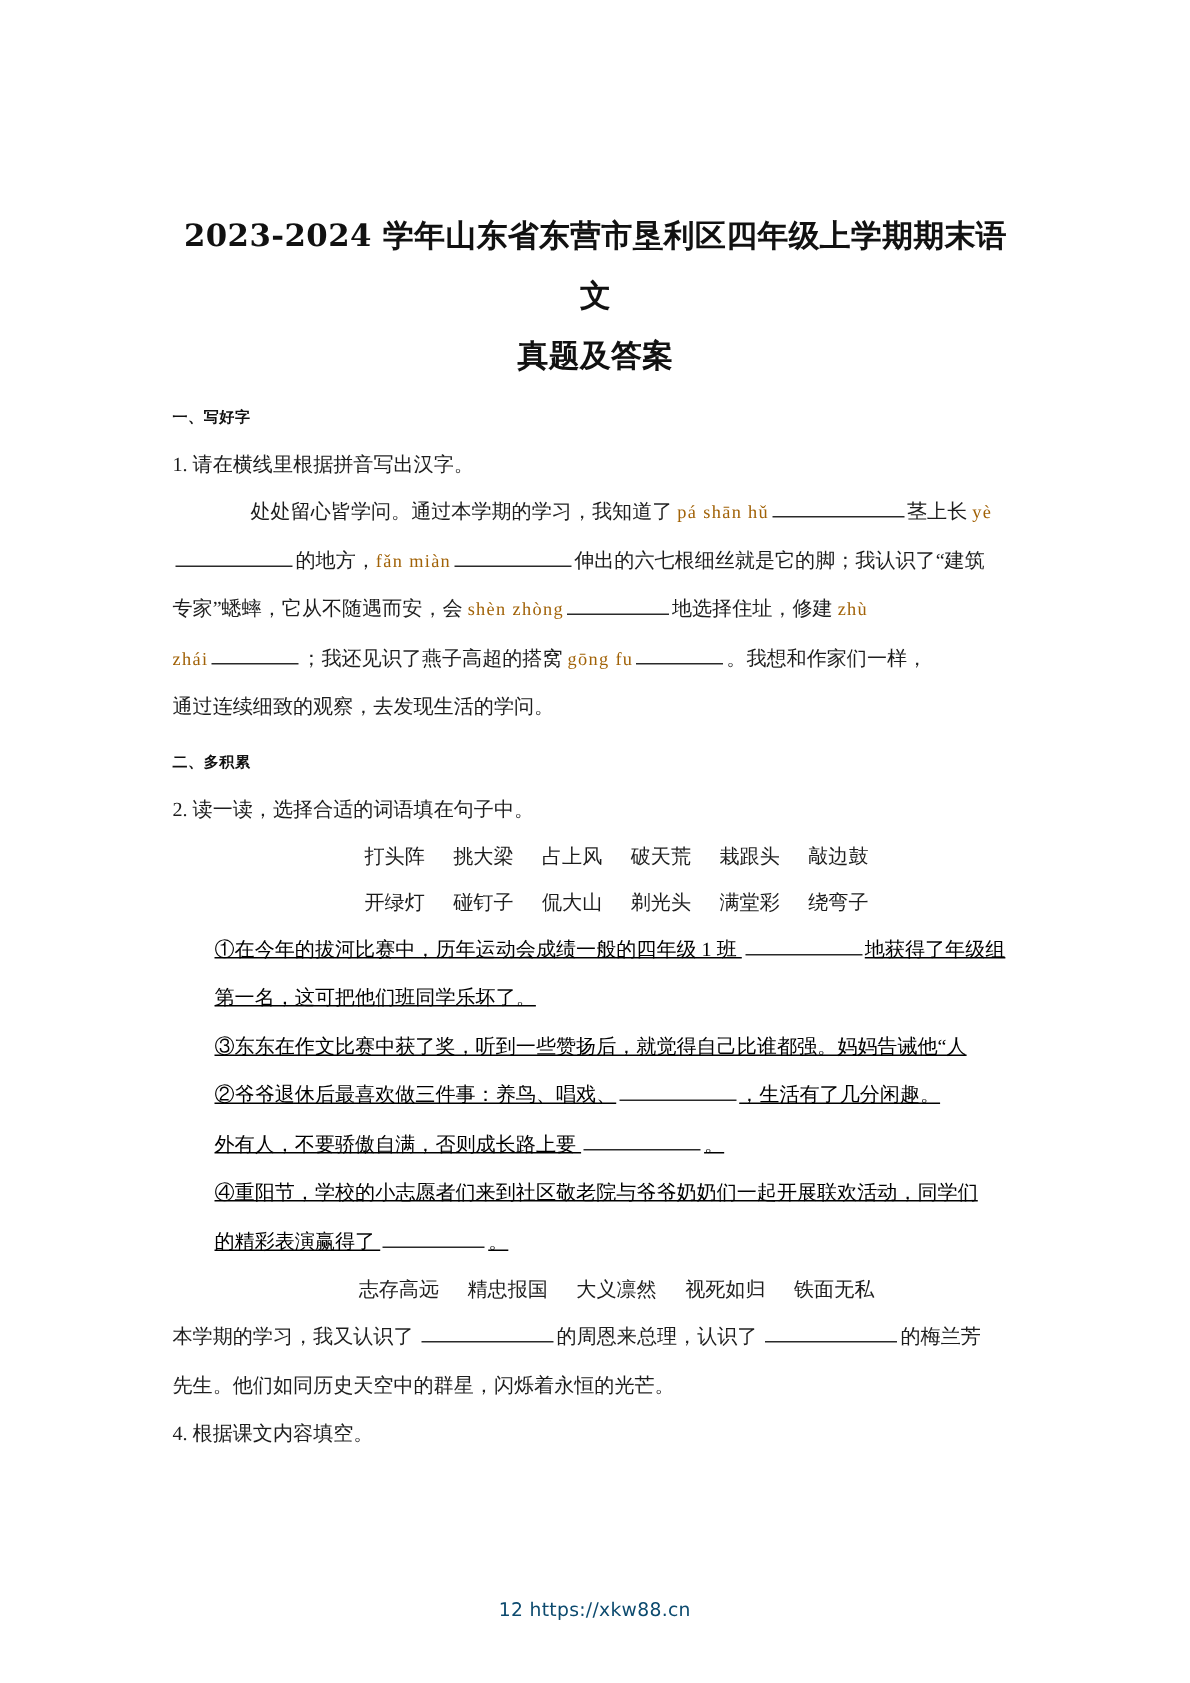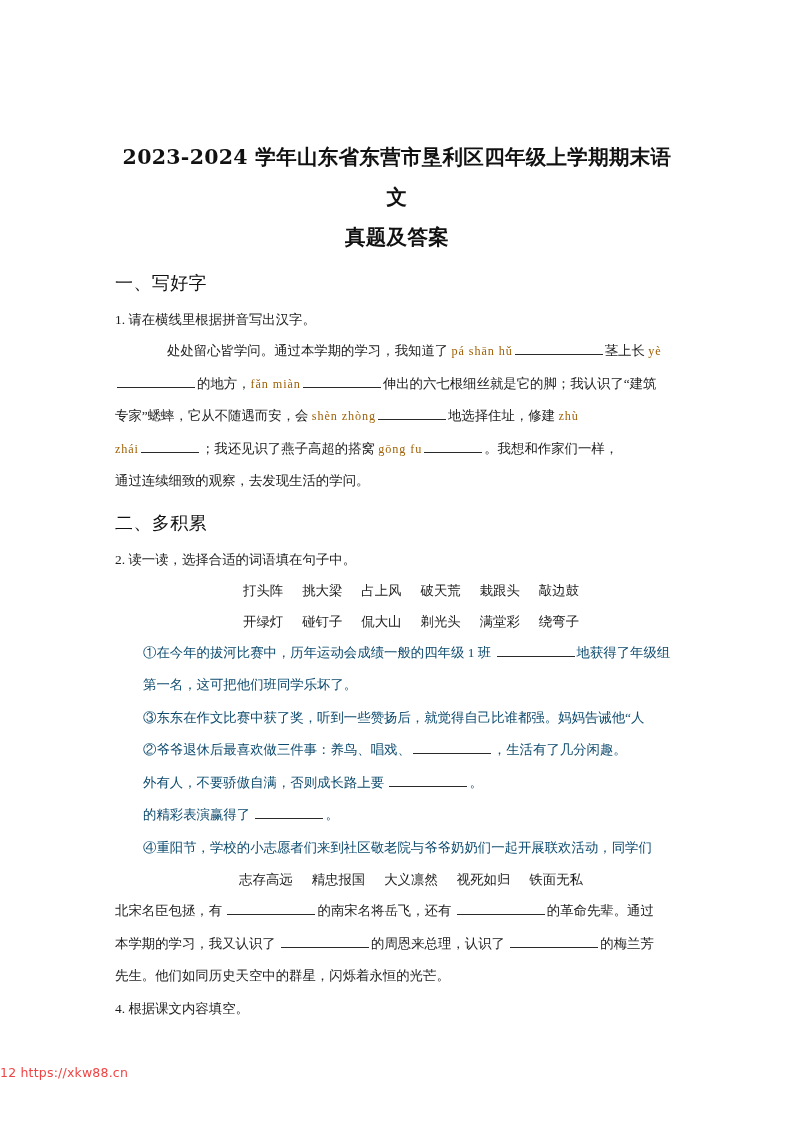--- a/index.html
+++ b/index.html
@@ -39,22 +39,22 @@
     line-height: 40px;
     letter-spacing: 0.3px;
     color: #111;
     margin: 0 0 14px 0;
   }
   .doc-title .t-line { display: block; }
 
   
   .section-heading {
     font-family: "DejaVu Sans", "Liberation Sans", sans-serif;
-    font-size: 18px;
-    font-weight: normal;
+    font-size: 10px;
+    font-weight: bold;
     color: #111;
     margin: 13px 0 9px 0;
     letter-spacing: 0.4px;
   }
 
   
   .qline {
     font-size: 13.4px;
     line-height: 31px;
     color: #1d1d1d;
@@ -108,34 +108,35 @@
   .wordbank span.w {
     display: inline-block;
     margin-right: 19px;
   }
   .wordbank span.w:last-child { margin-right: 0; }
 
   .subitem {
     font-size: 13.4px;
     line-height: 32.5px;
     padding-left: 28px;
-    color: #0c4a6e;
-    white-space: nowrap;
+    color: #000000;
+    white-space: nowrap;
+    text-decoration: underline;
   }
 
   
   .footer {
     position: absolute;
     left: 0;
     top: 1065px;
     width: 793px;
-    text-align: left;
+    text-align: center;
     font-family: "DejaVu Sans", "Liberation Sans", sans-serif;
     font-size: 12.5px;
-    color: #ef4444;
+    color: #0c4a6e;
     letter-spacing: 0.2px;
   }
 </style>
 </head>
 <body>
 
 <div class="page">
   <div class="content">
 
     <div class="doc-title">
@@ -198,35 +199,32 @@
     </div>
 
     <div class="subitem">
       <span>②爷爷退休后最喜欢做三件事：养鸟、唱戏、</span><span class="blank b-lg"></span><span>，生活有了几分闲趣。</span>
     </div>
     <div class="subitem">
       <span>外有人，不要骄傲自满，否则成长路上要 </span><span class="blank b-lg"></span><span>。</span>
     </div>
 
     <div class="subitem">
+      <span>④重阳节，学校的小志愿者们来到社区敬老院与爷爷奶奶们一起开展联欢活动，同学们</span>
+    </div>
+    <div class="subitem">
       <span>的精彩表演赢得了 </span><span class="blank b-md"></span><span>。</span>
-    </div>
-    <div class="subitem">
-      <span>④重阳节，学校的小志愿者们来到社区敬老院与爷爷奶奶们一起开展联欢活动，同学们</span>
     </div>
 
 
     <div class="wordbank">
       <span class="w">志存高远</span><span class="w">精忠报国</span><span class="w">大义凛然</span><span class="w">视死如归</span><span class="w">铁面无私</span>
     </div>
 
 
-    <div class="body-line">
-      <span>北宋名臣包拯，有 </span><span class="blank b-xl"></span><span>的南宋名将岳飞，还有 </span><span class="blank b-xl"></span><span>的革命先辈。通过</span>
-    </div>
 
     <div class="body-line">
       <span>本学期的学习，我又认识了 </span><span class="blank b-xl"></span><span>的周恩来总理，认识了 </span><span class="blank b-xl"></span><span>的梅兰芳</span>
     </div>
 
     <div class="body-line">
       <span>先生。他们如同历史天空中的群星，闪烁着永恒的光芒。</span>
     </div>
 
     <div class="qline">

